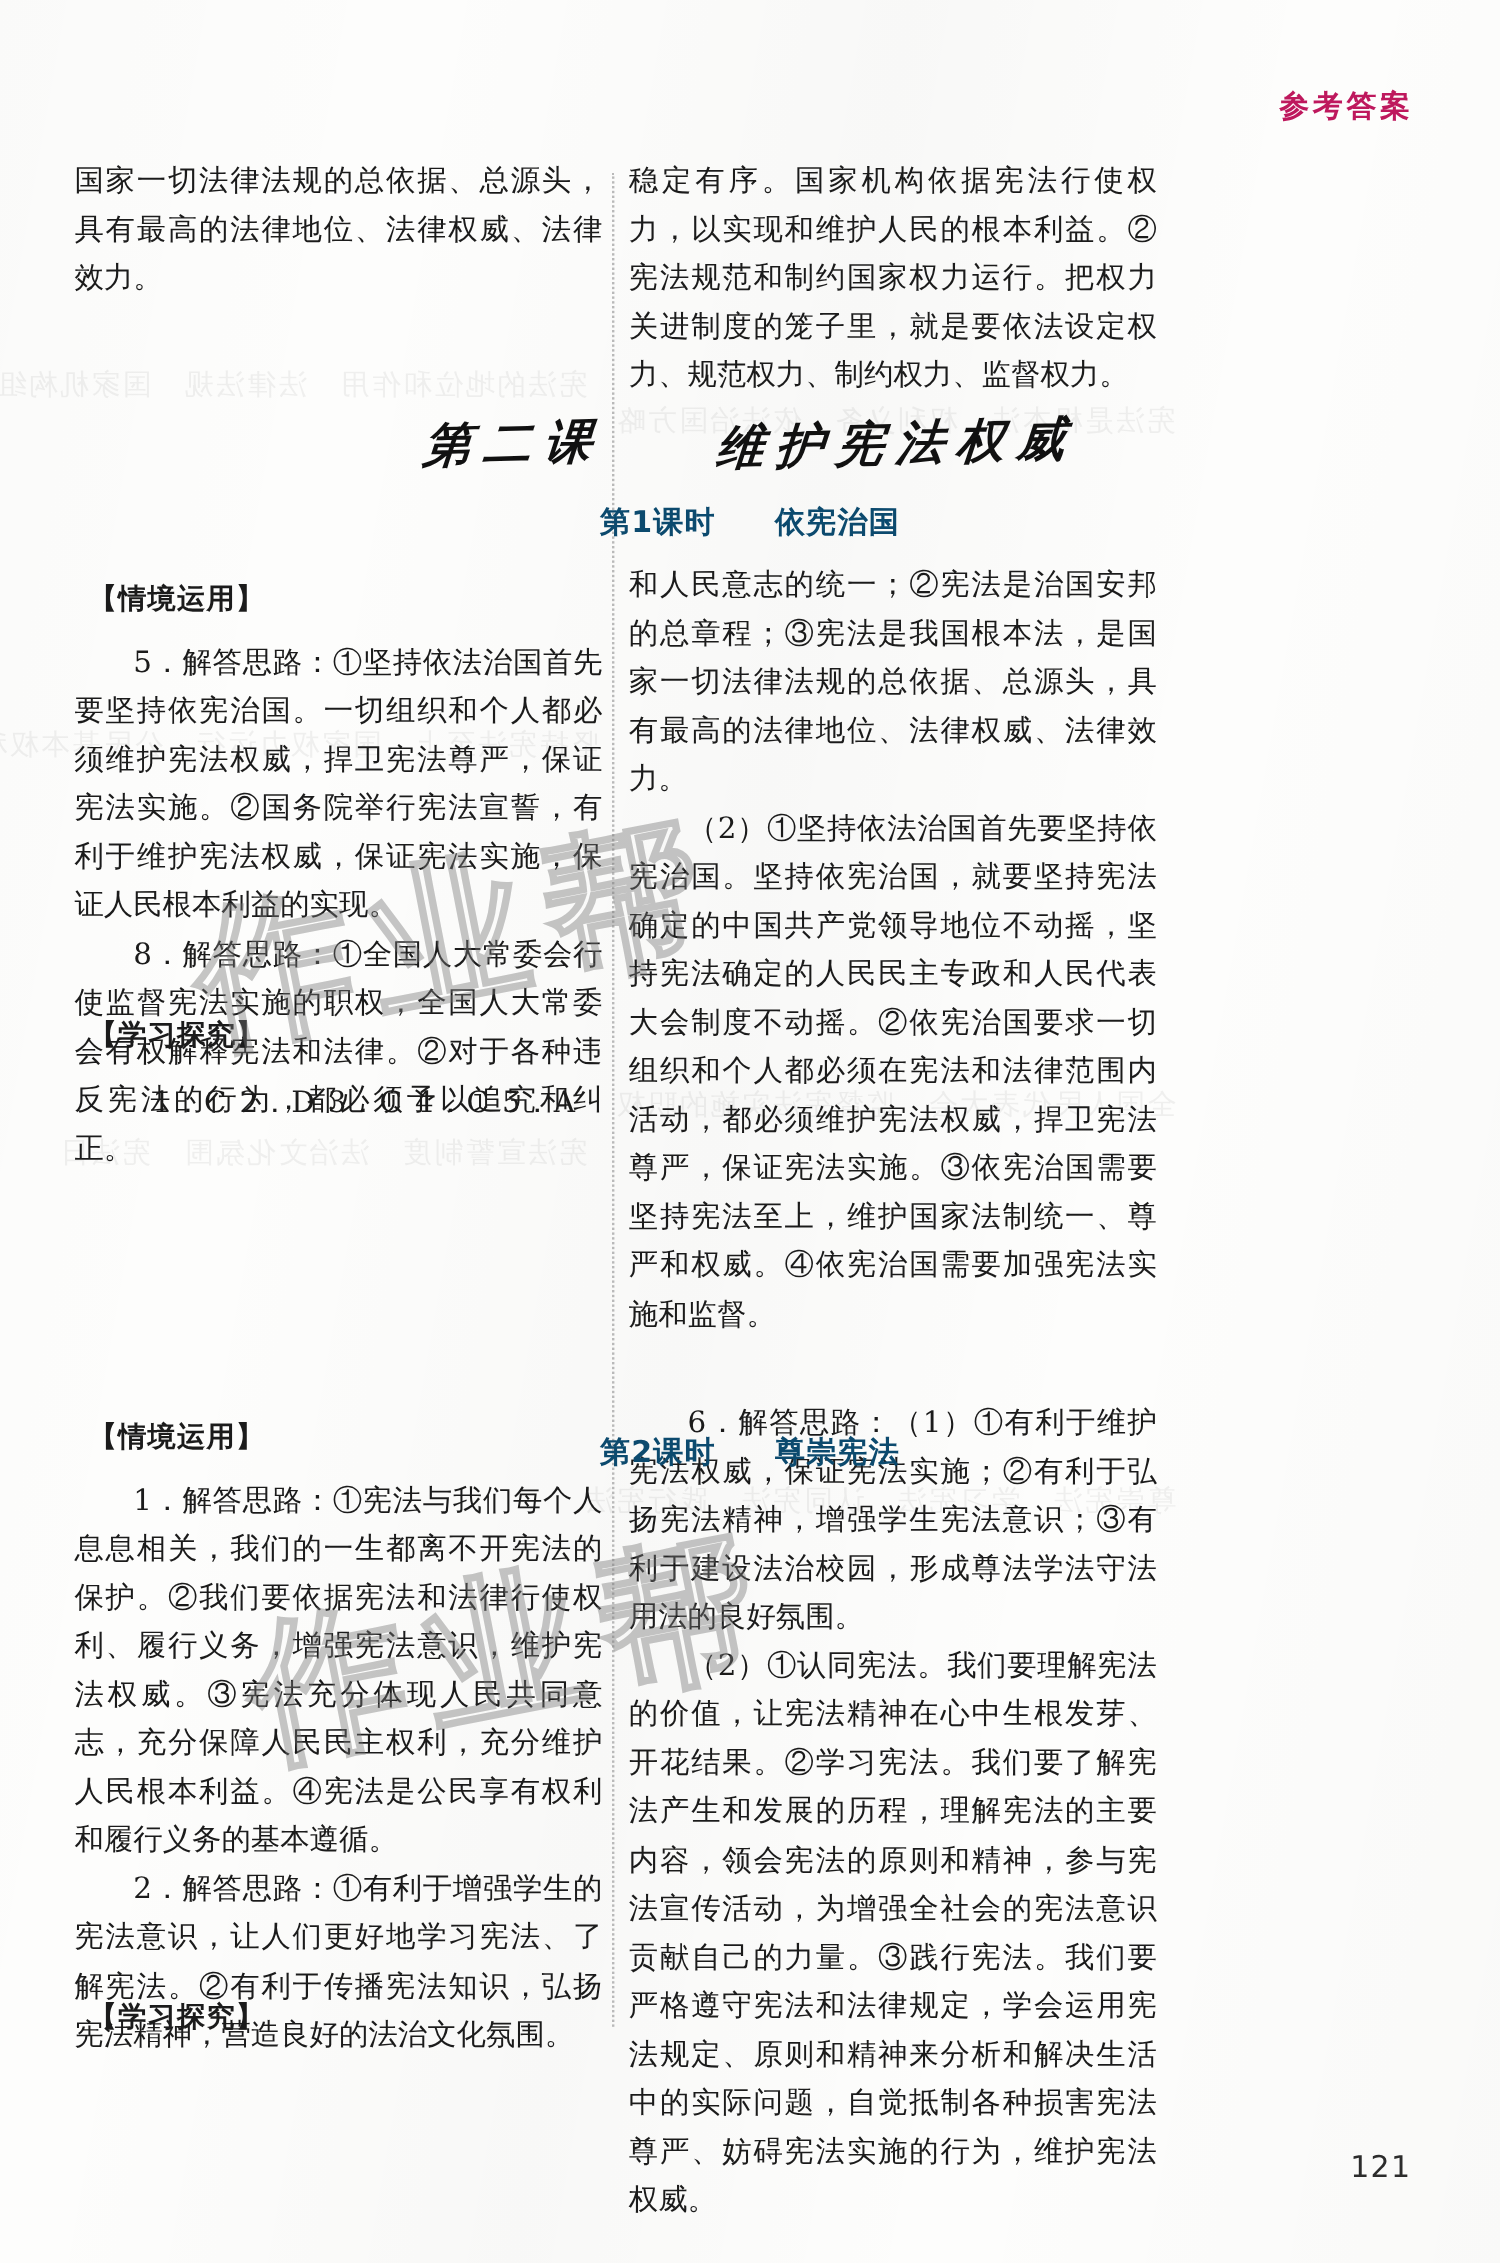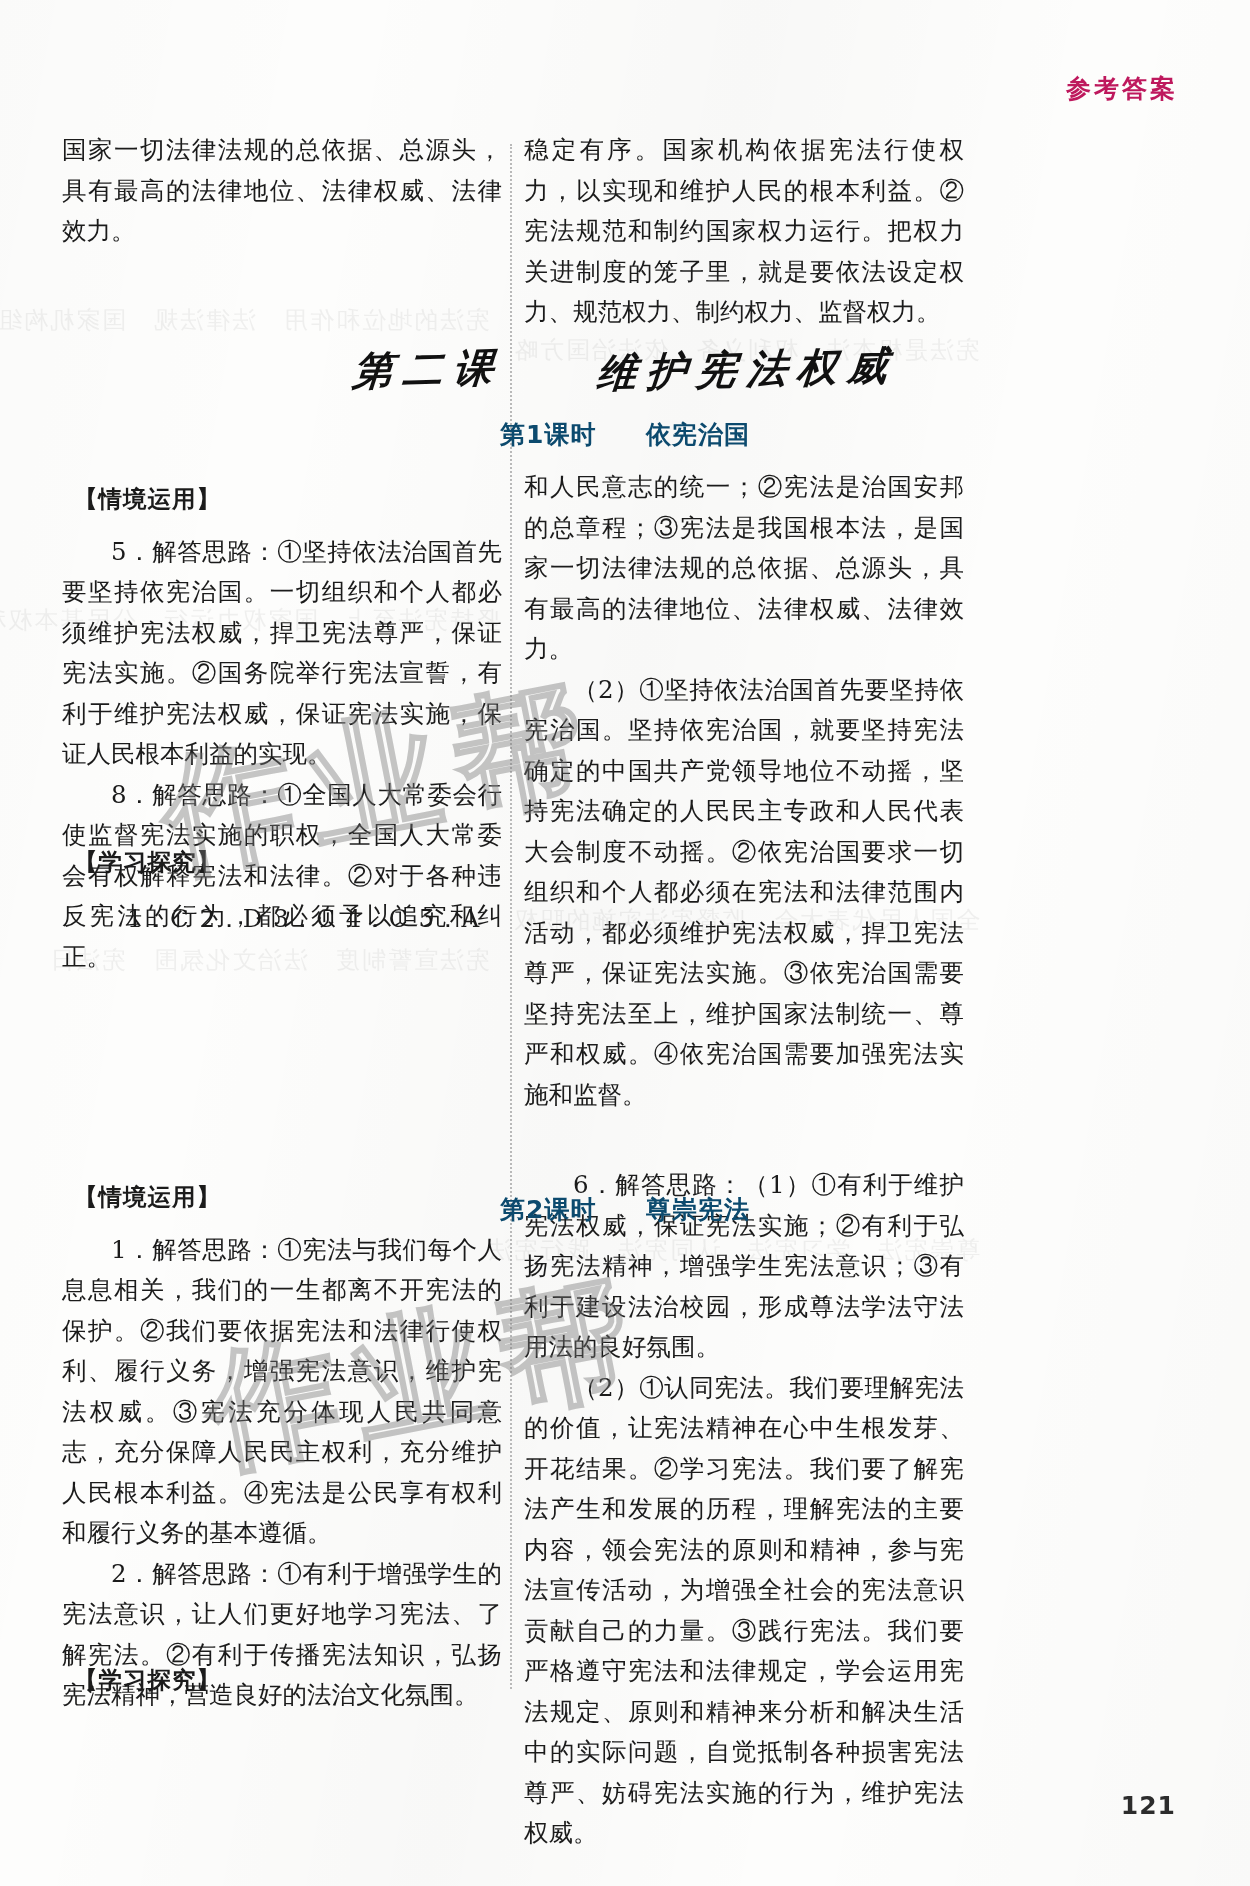--- a/index.html
+++ b/index.html
@@ -133,21 +133,21 @@
   
   .block { position: absolute; width: 440px; }
 
   
   #page-number {
     position: absolute;
     right: 74px;
     bottom: 66px;
     font-family: "DejaVu Sans", "Liberation Sans", sans-serif;
     font-size: 25px;
-    font-weight: 700;
+    font-weight: 400;
     color: #2c2c2c;
     letter-spacing: 1px;
   }
 
   
   .watermark {
     position: absolute;
     font-family: "DejaVu Sans", "Liberation Sans", sans-serif;
     font-weight: 700;
     color: transparent;

